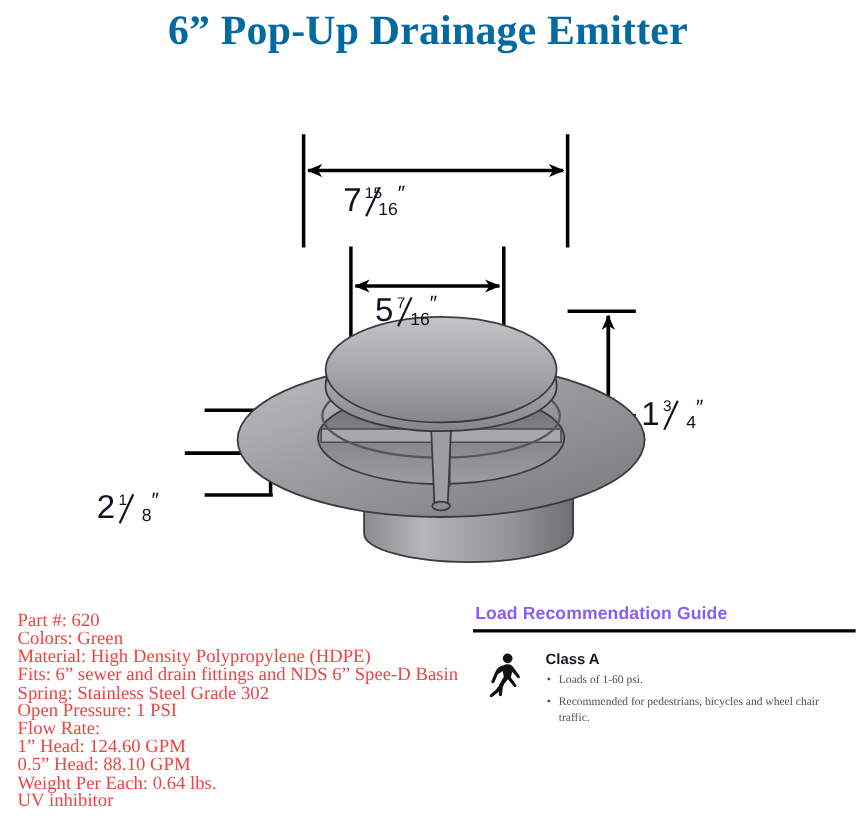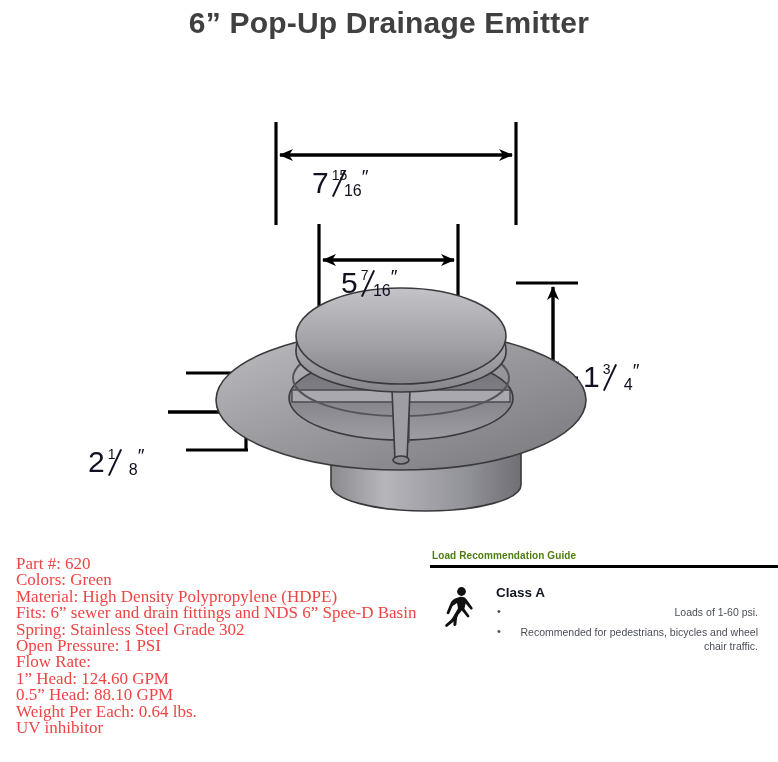--- a/index.html
+++ b/index.html
@@ -16,25 +16,25 @@
     color: #000000;
   }
 
   
   #page-title {
     position: absolute;
     left: 0;
     top: 6px;
     width: 778px;
     text-align: center;
-    font-family: Liberation Sans, sans-serif;
+    font-family: Liberation Serif, serif;
     font-weight: bold;
-    font-size: 30px;
+    font-size: 38px;
     letter-spacing: 0.2px;
-    color: #404040;
+    color: #0369a1;
   }
 
   
   #drawing {
     position: absolute;
     left: 0;
     top: 60px;
     width: 778px;
     height: 480px;
   }
@@ -113,22 +113,22 @@
   
   #load-guide {
     position: absolute;
     left: 430px;
     top: 550px;
     width: 348px;
   }
   #load-guide-title {
     font-family: "Liberation Sans", sans-serif;
     font-weight: bold;
-    font-size: 10px;
-    color: #4d7c0f;
+    font-size: 16px;
+    color: #8b5cf6;
     letter-spacing: 0.1px;
     margin-left: 2px;
   }
   #load-guide-rule {
     margin-top: 4px;
     width: 348px;
     height: 3px;
     background: #000000;
   }
   #load-class-row {
@@ -148,29 +148,28 @@
     padding-top: 1px;
   }
   #load-class-name {
     font-family: "Liberation Sans", sans-serif;
     font-weight: bold;
     font-size: 13.5px;
     color: #11161f;
     margin-bottom: 5px;
   }
   .load-bullet {
-    font-family: Liberation Sans, sans-serif;
+    font-family: Liberation Serif, serif;
     font-size: 10.5px;
     color: #4a4f57;
     line-height: 14.5px;
     margin-bottom: 5px;
     padding-left: 12px;
     position: relative;
     max-width: 250px;
-    text-align: right;
   }
   .load-bullet::before {
     content: "\2022";
     position: absolute;
     left: 1px;
     top: -1px;
     font-size: 11px;
     color: #4a4f57;
   }
 </style>

